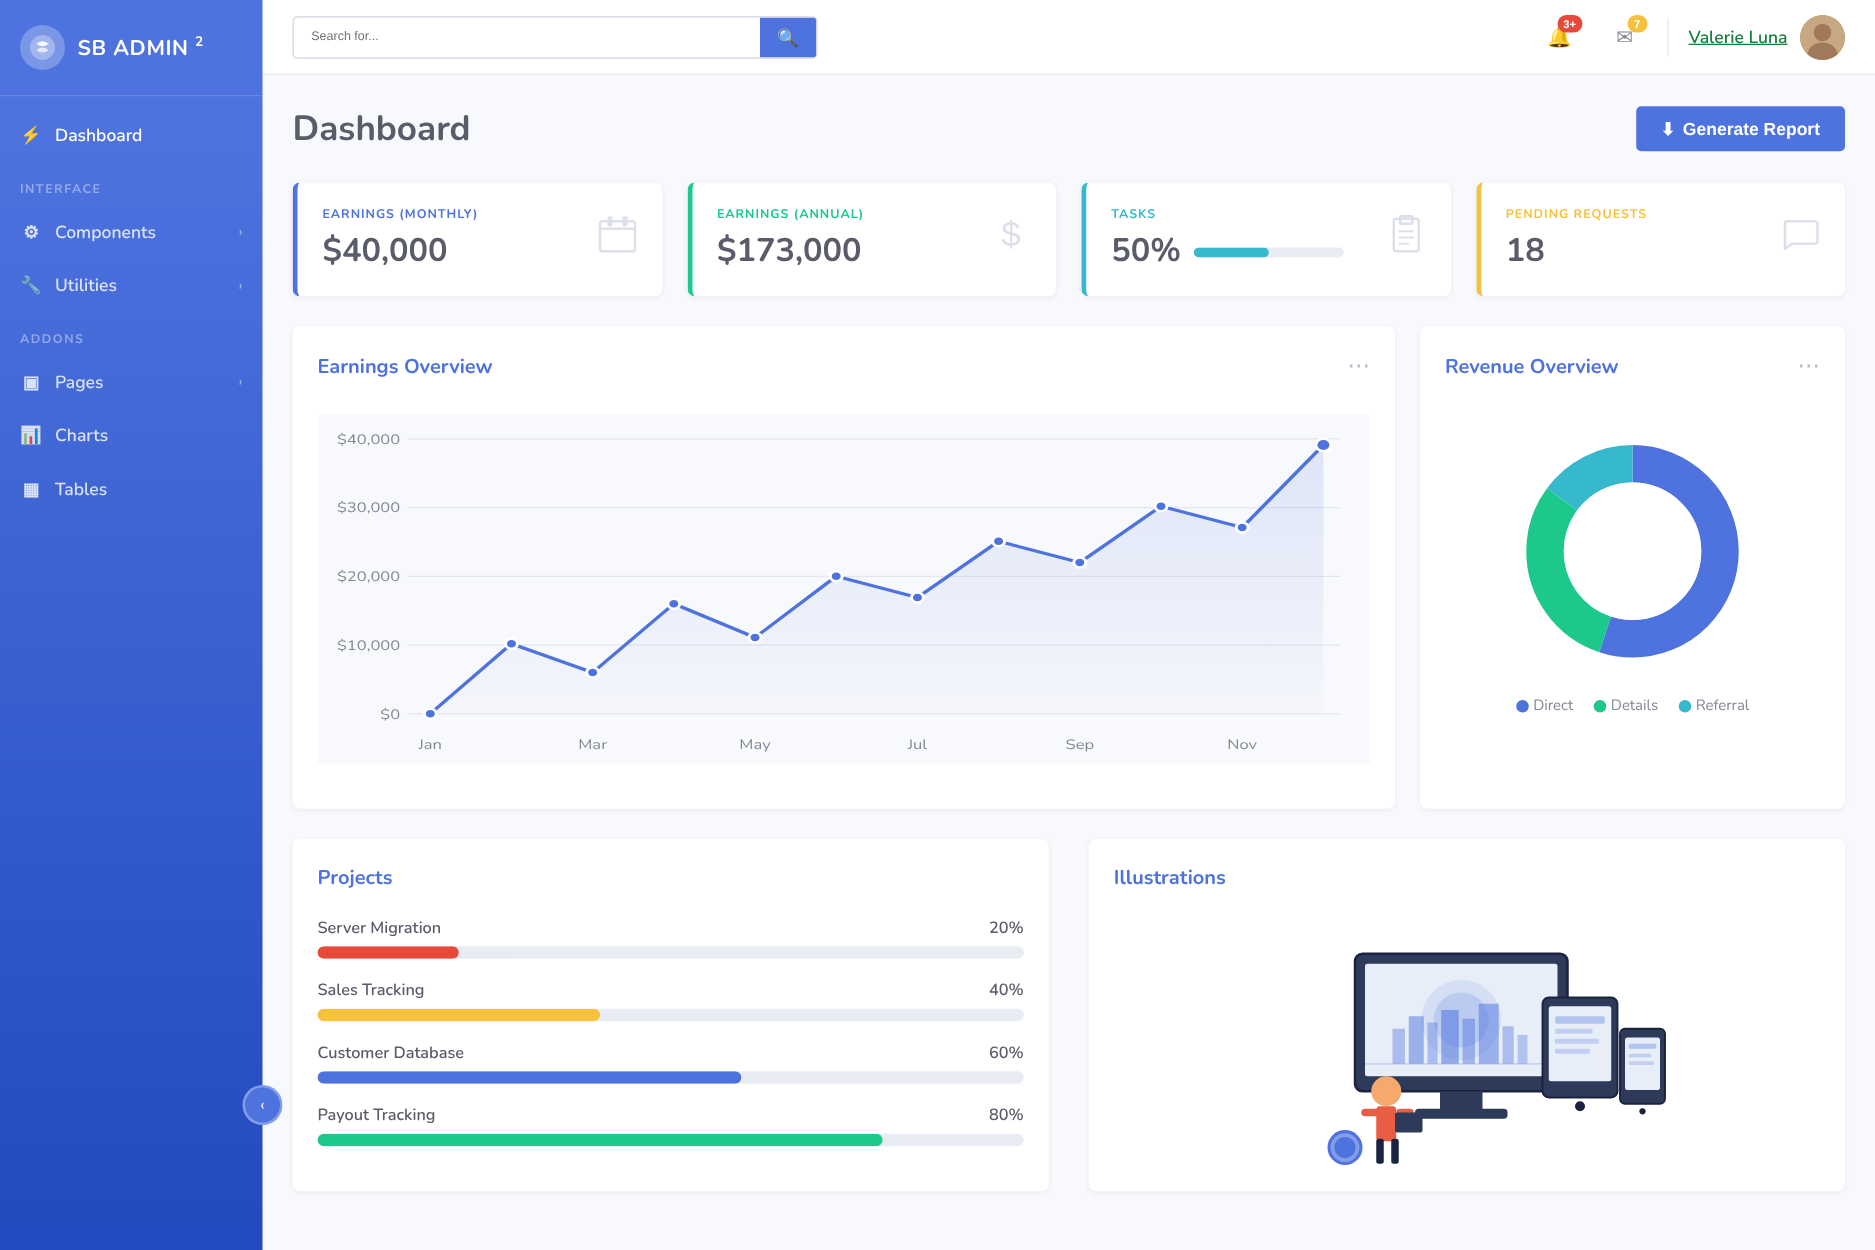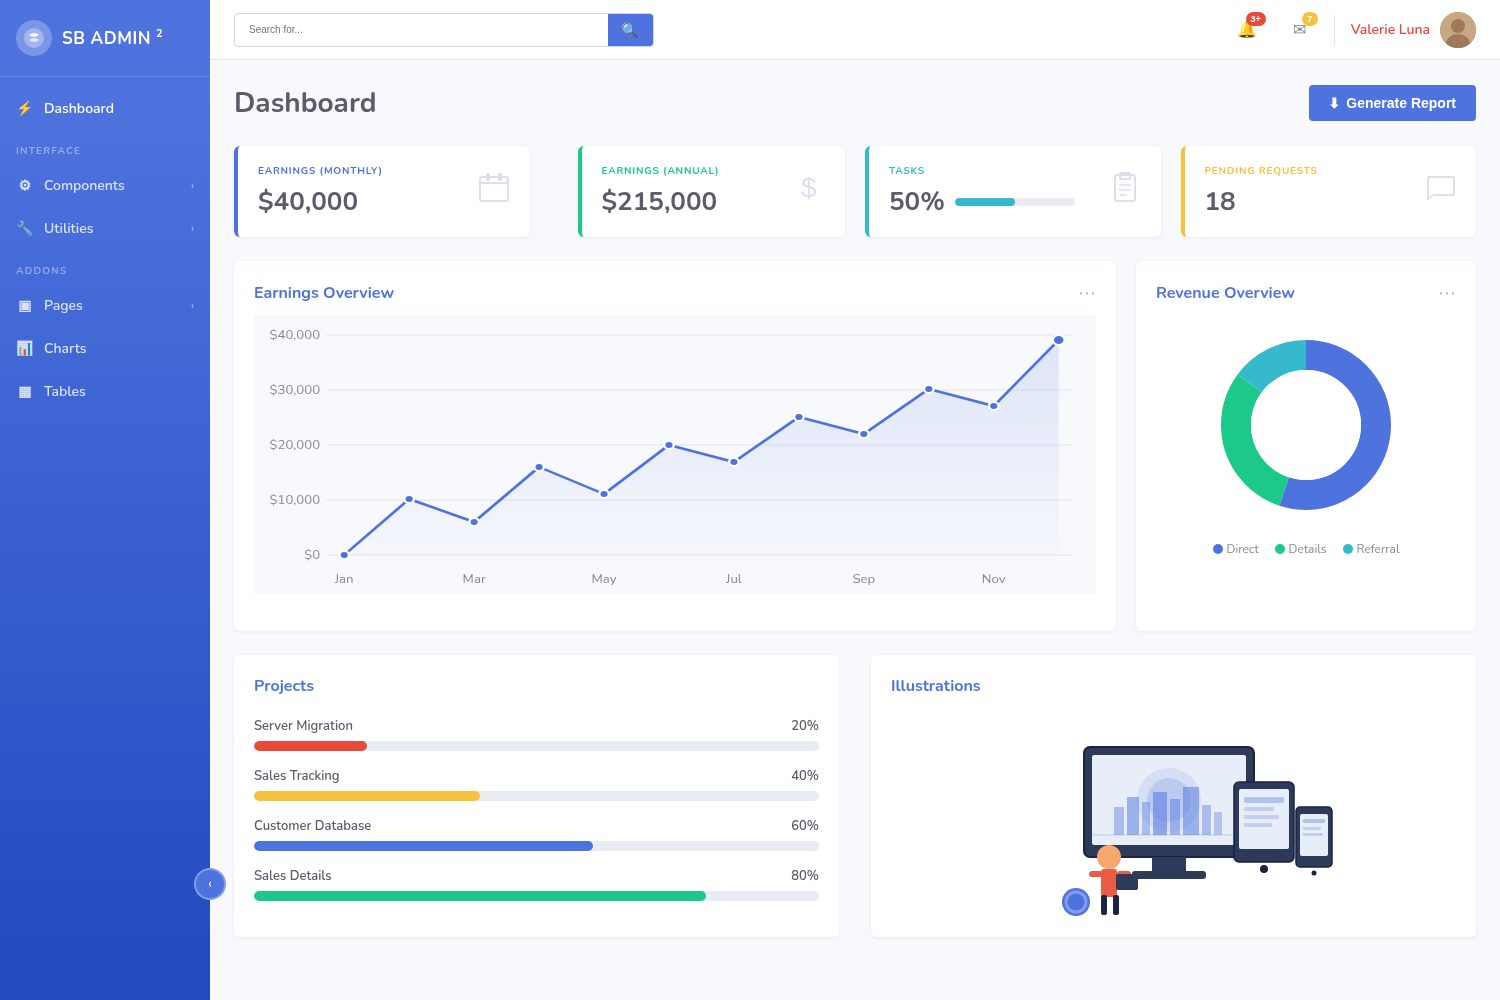--- a/index.html
+++ b/index.html
@@ -150,21 +150,21 @@
       text-align: center;
     }
     .badge.warning { background: #f6c23e; }
     .divider-v { width: 1px; height: 30px; background: #e3e6f0; }
     .user-info {
       display: flex;
       align-items: center;
       gap: 10px;
       cursor: pointer;
     }
-    .user-name { font-size: 14px; font-weight: 600; color: #ef4444; }
+    .user-name { font-size: 14px; font-weight: 600; color: #15803d; text-decoration: underline; }
     .user-avatar {
       width: 36px; height: 36px;
       border-radius: 50%;
       background: #c8a882;
       overflow: hidden;
       display: flex; align-items: center; justify-content: center;
     }
     .avatar-img {
       width: 100%; height: 100%;
       background: linear-gradient(135deg, #c8a882 0%, #a0785a 100%);
@@ -214,21 +214,21 @@
       background: white;
       border-radius: 6px;
       padding: 18px 20px;
       border-left: 4px solid #4e73df;
       display: flex;
       justify-content: space-between;
       align-items: center;
       box-shadow: 0 1px 4px rgba(0,0,0,0.06);
     }
     .stat-card.blue { border-color: #4e73df; }
-    .stat-card.green { border-color: #1cc88a; margin-left: 28px; }
+    .stat-card.green { border-color: #1cc88a; }
     .stat-card.teal { border-color: #36b9cc; }
     .stat-card.yellow { border-color: #f6c23e; }
     .stat-label {
       font-size: 10px;
       font-weight: 700;
       text-transform: uppercase;
       letter-spacing: 0.8px;
       margin-bottom: 6px;
     }
     .stat-card.blue .stat-label { color: #4e73df; }
@@ -265,20 +265,21 @@
     .chart-card {
       background: white;
       border-radius: 6px;
       padding: 20px;
       box-shadow: 0 1px 4px rgba(0,0,0,0.06);
     }
     .chart-card-header {
       display: flex;
       justify-content: space-between;
       align-items: center;
+      margin-bottom: 16px;
     }
     .chart-title {
       font-size: 16px;
       font-weight: 700;
       color: #4e73df;
     }
     .chart-menu { color: #b7b9cc; font-size: 18px; cursor: pointer; }
 
     
     .line-chart-area { padding: 10px 0; }
@@ -500,21 +501,21 @@
             <path d="M2 12h28" stroke="#dddfeb" stroke-width="2"></path>
             <rect x="8" y="2" width="4" height="8" rx="1" fill="#dddfeb"></rect>
             <rect x="20" y="2" width="4" height="8" rx="1" fill="#dddfeb"></rect>
           </svg>
         </div>
       </div>
 
       <div class="stat-card green">
         <div>
           <div class="stat-label" style="color:#1cc88a">EARNINGS (ANNUAL)</div>
-          <div class="stat-value">$215,000</div>
+          <div class="stat-value">$173,000</div>
         </div>
         <div class="stat-icon">
           <svg width="32" height="32" viewBox="0 0 32 32" fill="none">
             <text x="8" y="26" font-size="28" fill="#dddfeb" font-family="sans-serif">$</text>
           </svg>
         </div>
       </div>
 
       <div class="stat-card teal">
         <div>
@@ -669,21 +670,21 @@
             <span>Customer Database</span>
             <span>60%</span>
           </div>
           <div class="project-bar-bg">
             <div class="project-bar-fill bar-blue" style="width:60%"></div>
           </div>
         </div>
 
         <div class="project-item">
           <div class="project-header">
-            <span>Sales Details</span>
+            <span>Payout Tracking</span>
             <span>80%</span>
           </div>
           <div class="project-bar-bg">
             <div class="project-bar-fill bar-green" style="width:80%"></div>
           </div>
         </div>
 
       </div>
 
       <div class="illustrations-card">

